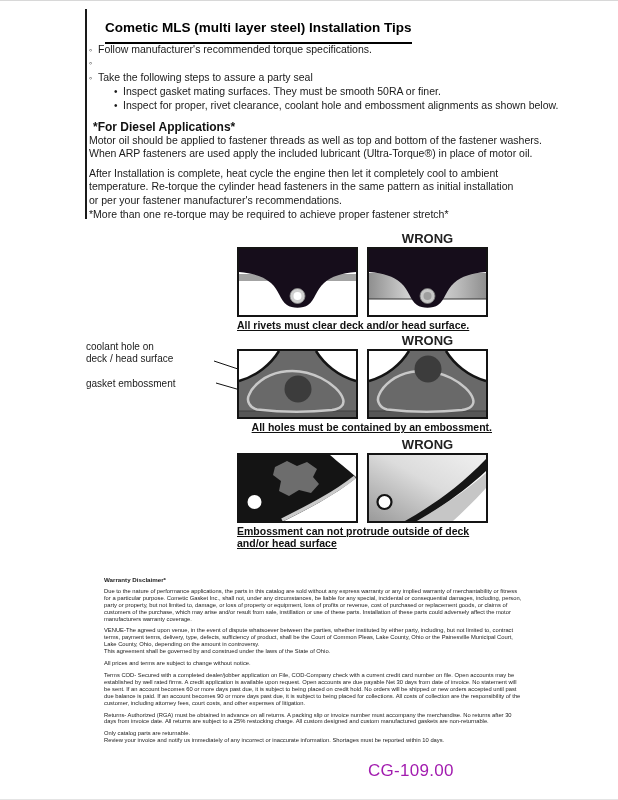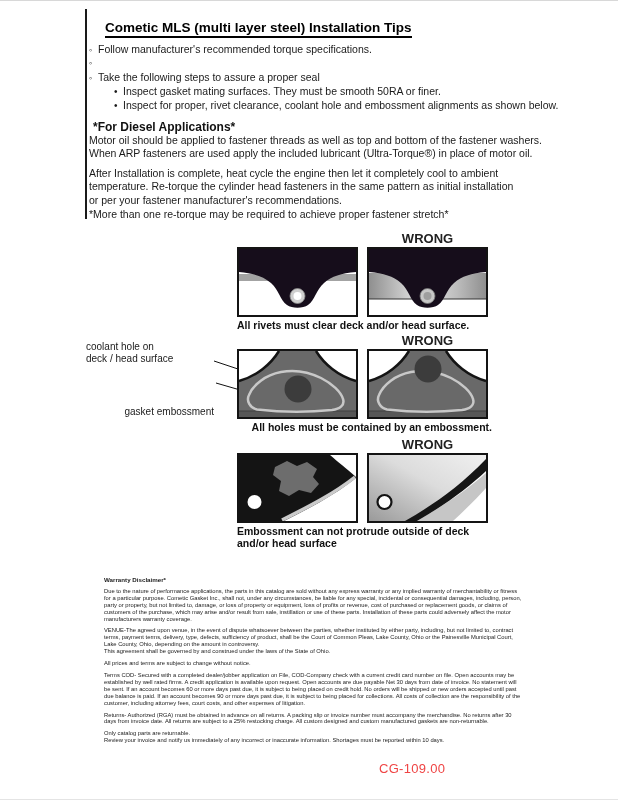--- a/index.html
+++ b/index.html
@@ -4,68 +4,68 @@
 <style>
   html,body{margin:0;padding:0;background:#fff;}
   .page{
     position:relative;width:618px;height:800px;background:#ffffff;overflow:hidden;
     font-family:"Liberation Sans","DejaVu Sans",sans-serif;color:#1a1a1a;
     border-top:1px solid #d8d8d8;border-bottom:1px solid #e4e4e4;box-sizing:border-box;
   }
   .vline{position:absolute;left:85px;top:8px;width:2px;height:210px;background:#1a1a1a;}
   .title{
     position:absolute;left:105px;top:19px;margin:0;font-size:13.5px;font-weight:bold;color:#000;
-    white-space:nowrap;border-bottom:2px solid #000;padding-bottom:1px;
+    white-space:nowrap;border-bottom:2px solid #000;padding-bottom:7px;
   }
   .tips{position:absolute;left:89px;top:42px;font-size:10.5px;line-height:13.4px;white-space:nowrap;}
   .tips .li{display:flex;align-items:baseline;}
   .tips .sub{padding-left:25px;}
   .b{width:9px;display:inline-block;font-size:9px;}
   .sb{width:9px;display:inline-block;font-size:10px;}
   .h2{position:absolute;left:89px;top:115px;margin:4px;font-size:12px;font-weight:bold;color:#111;white-space:nowrap;}
   .para{position:absolute;left:89px;font-size:10.5px;line-height:13.4px;white-space:nowrap;}
   .p1{top:133px;} .p2{top:166px;} .note{top:207px;}
   .fig{position:absolute;left:0;width:618px;height:110px;}
   .f1{top:230px;} .f2{top:332px;height:115px;} .f3{top:436px;height:120px;}
   .dlabel{position:absolute;top:0;width:121px;text-align:center;font-size:13px;font-weight:bold;color:#222;}
   .dl-right{left:237px;margin-top:48px;} .dl-wrong{left:367px;}
   .dbox{position:absolute;top:16px;width:121px;height:70px;}
   .db-right{left:237px;} .db-wrong{left:367px;}
-  .caption{position:absolute;top:88px;left:237px;font-size:10.5px;font-weight:bold;color:#111;line-height:12px;}
+  .caption{position:absolute;top:88px;left:237px;font-size:10.5px;font-weight:bold;color:#111;line-height:12px;text-decoration:underline;}
   .cap2{left:230px;width:262px;text-align:right;white-space:nowrap;}
   .cap3{width:252px;}
   .callout1{position:absolute;left:86px;top:8px;width:126px;text-align:left;font-size:10px;line-height:11.5px;}
-  .callout2{position:absolute;left:86px;top:45px;width:128px;text-align:right;font-size:10px;margin-top:28px;}
+  .callout2{position:absolute;left:86px;top:45px;width:128px;text-align:left;font-size:10px;}
   .leaders{position:absolute;left:0;top:0;pointer-events:none;}
   .warranty{position:absolute;left:104px;top:576px;width:418px;font-size:5.8px;line-height:6.9px;color:#1b1b1b;}
   .warranty .whead{font-size:6.2px;font-weight:bold;margin:0 0 4px 0;}
   .warranty p{margin:0 0 5px 0;}
   .warranty p.nogap{margin-bottom:0;}
-  .pagecode{position:absolute;left:379px;top:760px;font-size:13px;color:#ef4444;letter-spacing:.3px;}
+  .pagecode{position:absolute;left:368px;top:760px;font-size:17px;color:#a21caf;letter-spacing:.3px;}
 </style>
 </head>
 <body>
 
 <div class="page">
 
   <div class="vline"></div>
 
   <h1 class="title">Cometic MLS (multi layer steel) Installation Tips</h1>
 
   <div class="tips">
     <div class="li">
       <span class="b">◦</span>
       <span>Follow manufacturer's recommended torque specifications.</span>
     </div>
     <div class="li">
       <span class="b">◦</span>
     </div>
     <div class="li">
       <span class="b">◦</span>
-      <span>Take the following steps to assure a proper seal</span>
+      <span>Take the following steps to assure a party seal</span>
     </div>
     <div class="li sub">
       <span class="sb">•</span>
       <span>Inspect gasket mating surfaces.  They must be smooth 50RA or finer.</span>
     </div>
     <div class="li sub">
       <span class="sb">•</span>
       <span>Inspect for proper, rivet clearance, coolant hole and embossment alignments as shown below.</span>
     </div>
   </div>

